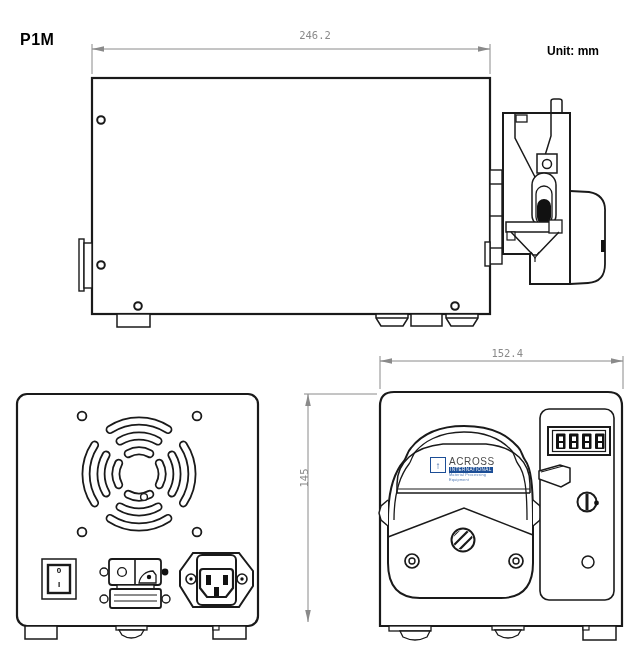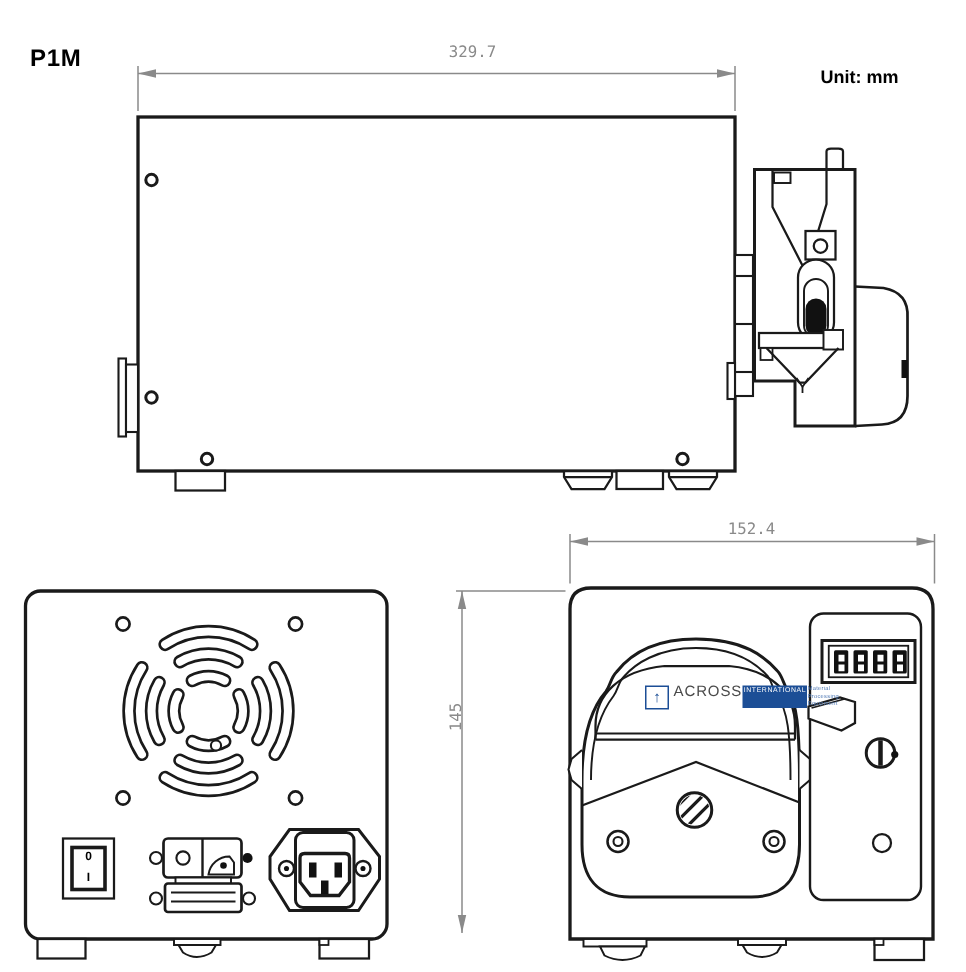--- a/index.html
+++ b/index.html
@@ -4,30 +4,30 @@
 <style>
   html,body{margin:0;padding:0;background:#fff;}
   .stage{position:relative;width:644px;height:648px;background:#fff;overflow:hidden;
          font-family:"Liberation Sans",sans-serif;margin-top:16px;}
   .stage svg{position:absolute;left:0;top:0;}
   .txt{position:absolute;white-space:nowrap;}
   .page-title{left:20px;top:15px;font-size:16px;font-weight:bold;color:#000;letter-spacing:.5px;}
   .unit-label{left:547px;top:28px;font-size:12px;font-weight:bold;color:#000;}
   .dim{font-family:"DejaVu Sans Mono",monospace;font-size:10.5px;color:#8a8a8a;}
   .dim-side{left:293px;top:13px;width:44px;text-align:center;}
-  .dim-front-w{left:479px;top:331px;width:44px;text-align:center;}
+  .dim-front-w{left:479px;top:331px;width:44px;text-align:right;}
   .dim-front-h{left:286px;top:456px;width:36px;height:12px;text-align:center;
                transform:rotate(-90deg);}
   .sw{position:absolute;font-size:8px;font-weight:bold;color:#000;width:10px;text-align:center;}
   .sw-off{left:54px;top:550px;}
   .sw-on{left:54px;top:564px;}
   .logo{position:absolute;left:430px;top:441px;width:76px;display:flex;gap:3px;align-items:flex-start;}
   .logo-box{width:14px;height:14px;border:1.6px solid #1c4e96;display:flex;align-items:center;
             justify-content:center;font-size:10px;font-weight:bold;color:#1c4e96;flex:0 0 auto;}
-  .logo-col{display:flex;flex-direction:row;}
+  .logo-col{display:flex;flex-direction:column;}
   .logo-brand{font-size:10px;line-height:10px;color:#4a4a4a;letter-spacing:.6px;}
   .logo-sub{font-size:4.6px;line-height:6px;color:#fff;background:#1c4e96;padding:0 1px;
             letter-spacing:.4px;width:fit-content;}
   .logo-tag{font-size:3.8px;line-height:5px;color:#4f79b5;letter-spacing:.2px;}
 </style>
 </head>
 <body>
 
 <div class="stage">
 
@@ -287,21 +287,21 @@
           <circle cx="596.5" cy="487" r="2.4" fill="#111" stroke="none"></circle>
         </g>
         <circle cx="588" cy="546" r="6" stroke-width="1.5"></circle>
       </g>
     </g>
   </g>
 </svg>
 
 <div class="txt page-title">P1M</div>
 <div class="txt unit-label">Unit: mm</div>
-<div class="txt dim dim-side">329.7</div>
+<div class="txt dim dim-side">246.2</div>
 <div class="txt dim dim-front-w">152.4</div>
 <div class="txt dim dim-front-h">145</div>
 <div class="sw sw-off">0</div>
 <div class="sw sw-on">I</div>
 
 <div class="logo">
   <div class="logo-box">↑</div>
   <div class="logo-col">
     <div class="logo-brand">ACROSS</div>
     <div class="logo-sub">INTERNATIONAL</div>

